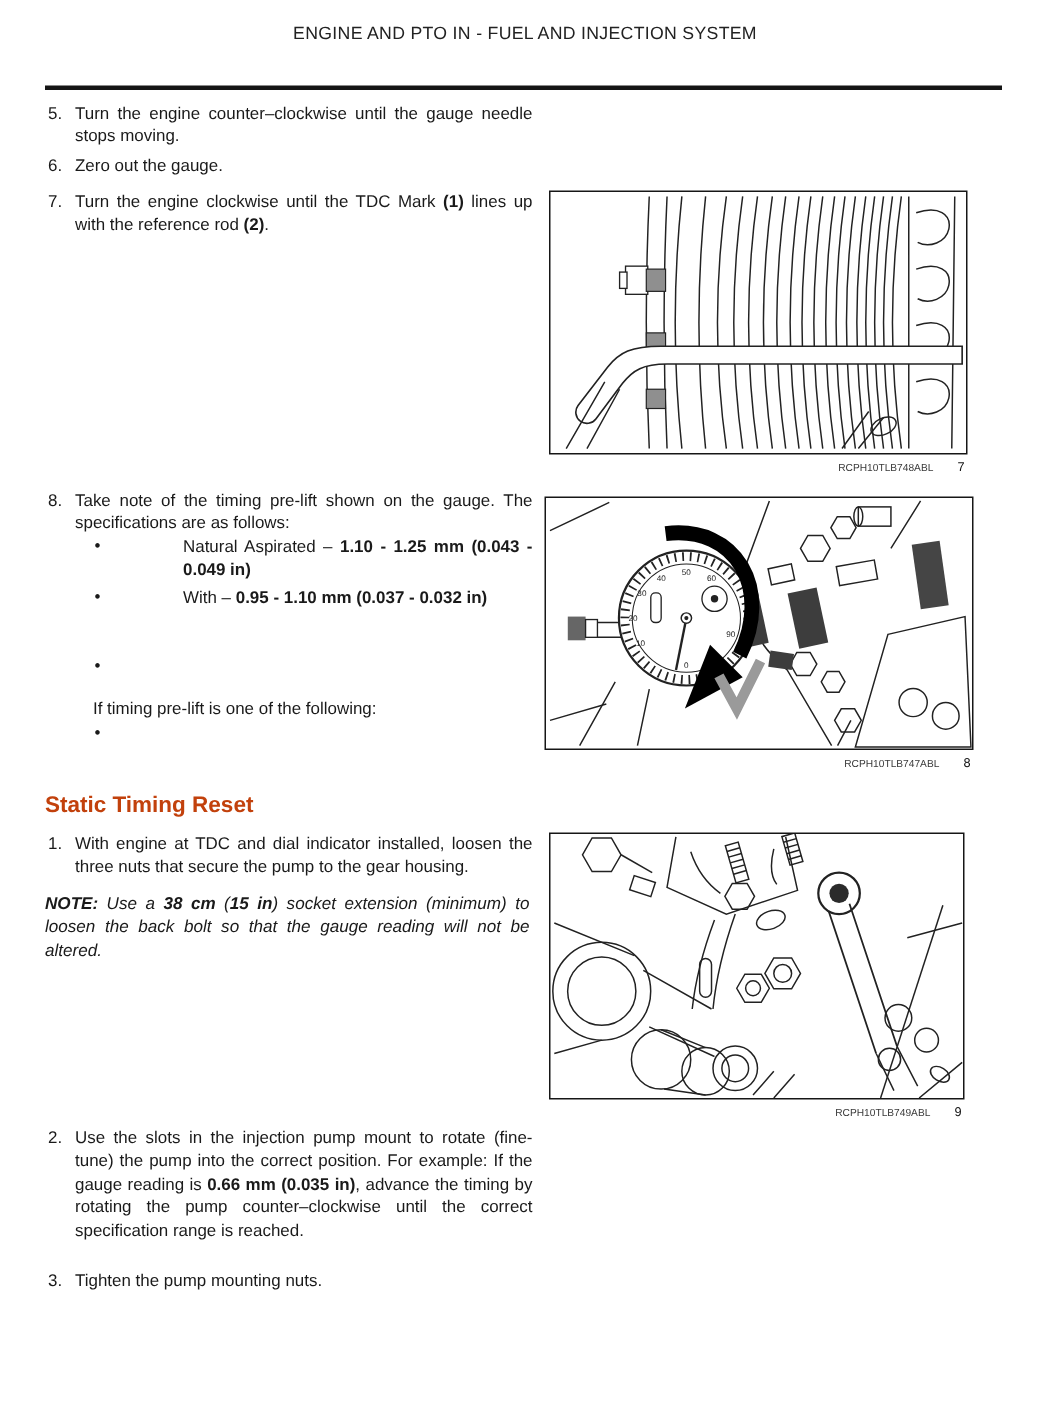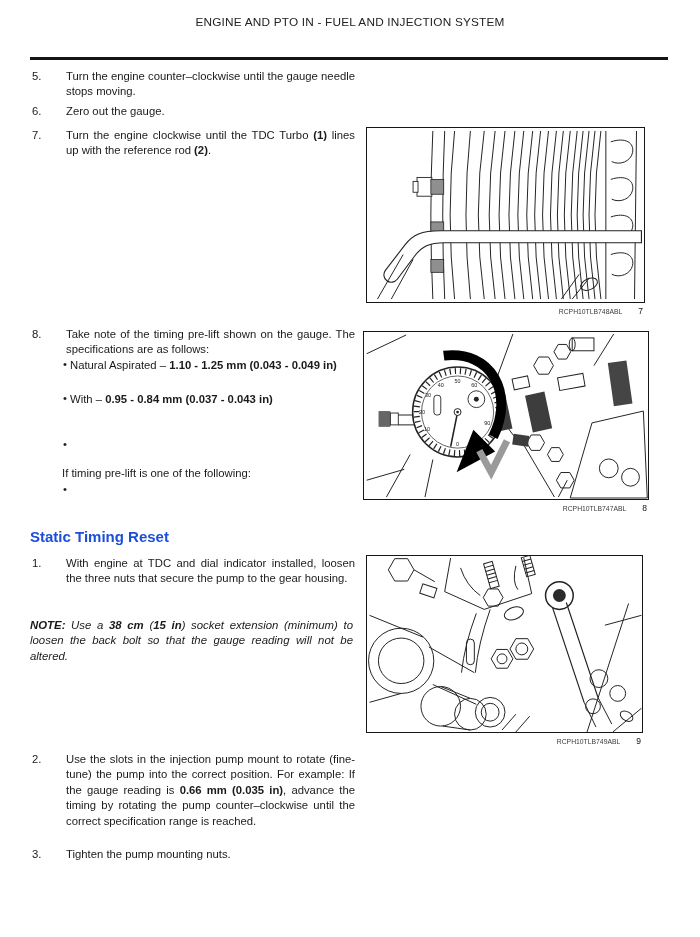--- a/index.html
+++ b/index.html
@@ -3,25 +3,25 @@
 <meta charset="utf-8">
 <style>
   html,body{margin:0;padding:0;background:#ffffff;}
   .page{position:relative;width:700px;height:937px;background:#fff;overflow:hidden;
         font-family:"Liberation Sans",sans-serif;color:#1a1a1a;}
   .hdr{position:absolute;top:15px;left:0;width:100%;text-align:center;
        font-size:11.8px;color:#222;letter-spacing:.2px;}
   .rule{position:absolute;top:57px;left:30px;width:638px;height:3px;background:#151515;}
   .blk{position:absolute;left:30px;width:325px;font-size:11.3px;line-height:15.2px;}
   .blk .n{position:absolute;left:2px;top:0;}
-  .blk .t{display:block;margin-left:36px;text-align:justify;}
+  .blk .t{display:block;margin-left:20px;text-align:justify;}
   .bul .m{position:absolute;left:33px;top:-1px;}
-  .bul .t{margin-left:40px;}
+  .bul .t{margin-left:92px;}
   .plain{position:absolute;left:62px;width:293px;font-size:11.3px;line-height:15.2px;margin-top:48px;}
-  .h2{position:absolute;left:30px;font-size:15px;font-weight:bold;color:#1d4ed8;}
+  .h2{position:absolute;left:30px;font-size:15px;font-weight:bold;color:#c2410c;}
   .note{position:absolute;left:30px;width:323px;font-size:11.4px;line-height:15.4px;
         font-style:italic;text-align:justify;}
   .b{font-weight:bold;}
   .fig{position:absolute;border:1.2px solid #161616;background:#fff;box-sizing:border-box;}
   .fig svg{display:block;width:100%;height:100%;}
   .figcap{position:absolute;display:flex;justify-content:flex-end;align-items:baseline;
           gap:16px;font-size:6.8px;color:#3a3a3a;padding-right:2px;box-sizing:border-box;}
   .fignum{font-size:8.5px;color:#111;}
   .dialnum{font-size:5.5px;fill:#222;font-family:"Liberation Sans",sans-serif;}
 </style>
@@ -36,49 +36,49 @@
   <div class="blk" style="top:69px">
     <span class="n">5.</span>
     <span class="t">Turn the engine counter–clockwise until the gauge needle stops moving.</span>
   </div>
   <div class="blk" style="top:104px">
     <span class="n">6.</span>
     <span class="t">Zero out the gauge.</span>
   </div>
   <div class="blk" style="top:128px">
     <span class="n">7.</span>
-    <span class="t"><span>Turn the engine clockwise until the TDC Turbo </span><span class="b">(1)</span><span> lines up with the reference rod </span><span class="b">(2)</span><span>.</span></span>
+    <span class="t"><span>Turn the engine clockwise until the TDC Mark </span><span class="b">(1)</span><span> lines up with the reference rod </span><span class="b">(2)</span><span>.</span></span>
   </div>
 
   <div class="blk" style="top:327px">
     <span class="n">8.</span>
     <span class="t">Take note of the timing pre-lift shown on the gauge. The specifications are as follows:</span>
   </div>
   <div class="blk bul" style="top:358px">
     <span class="m">•</span>
     <span class="t"><span>Natural Aspirated – </span><span class="b">1.10 - 1.25 mm (0.043 - 0.049 in)</span></span>
   </div>
   <div class="blk bul" style="top:392px">
     <span class="m">•</span>
-    <span class="t"><span>With – </span><span class="b">0.95 - 0.84 mm (0.037 - 0.043 in)</span></span>
+    <span class="t"><span>With – </span><span class="b">0.95 - 1.10 mm (0.037 - 0.032 in)</span></span>
   </div>
   <div class="plain" style="top:418px">If timing pre-lift is one of the following:</div>
   <div class="blk bul" style="top:438px">
     <span class="m">•</span>
   </div>
   <div class="blk bul" style="top:483px">
     <span class="m">•</span>
   </div>
 
   <div class="h2" style="top:528px">Static Timing Reset</div>
   <div class="blk" style="top:556px">
     <span class="n">1.</span>
     <span class="t">With engine at TDC and dial indicator installed, loosen the three nuts that secure the pump to the gear housing.</span>
   </div>
-  <div class="note" style="top:618px"><span class="b">NOTE:</span><span> Use a </span><span class="b">38 cm</span><span> (</span><span class="b">15 in</span><span>) socket extension (minimum) to loosen the back bolt so that the gauge reading will not be altered.</span></div>
+  <div class="note" style="top:596px"><span class="b">NOTE:</span><span> Use a </span><span class="b">38 cm</span><span> (</span><span class="b">15 in</span><span>) socket extension (minimum) to loosen the back bolt so that the gauge reading will not be altered.</span></div>
 
   <div class="blk" style="top:752px;line-height:15.4px">
     <span class="n">2.</span>
     <span class="t"><span>Use the slots in the injection pump mount to rotate (fine-tune) the pump into the correct position. For example: If the gauge reading is </span><span class="b">0.66 mm (0.035 in)</span><span>, advance the timing by rotating the pump counter–clockwise until the correct specification range is reached.</span></span>
   </div>
   <div class="blk" style="top:847px">
     <span class="n">3.</span>
     <span class="t">Tighten the pump mounting nuts.</span>
   </div>
 

